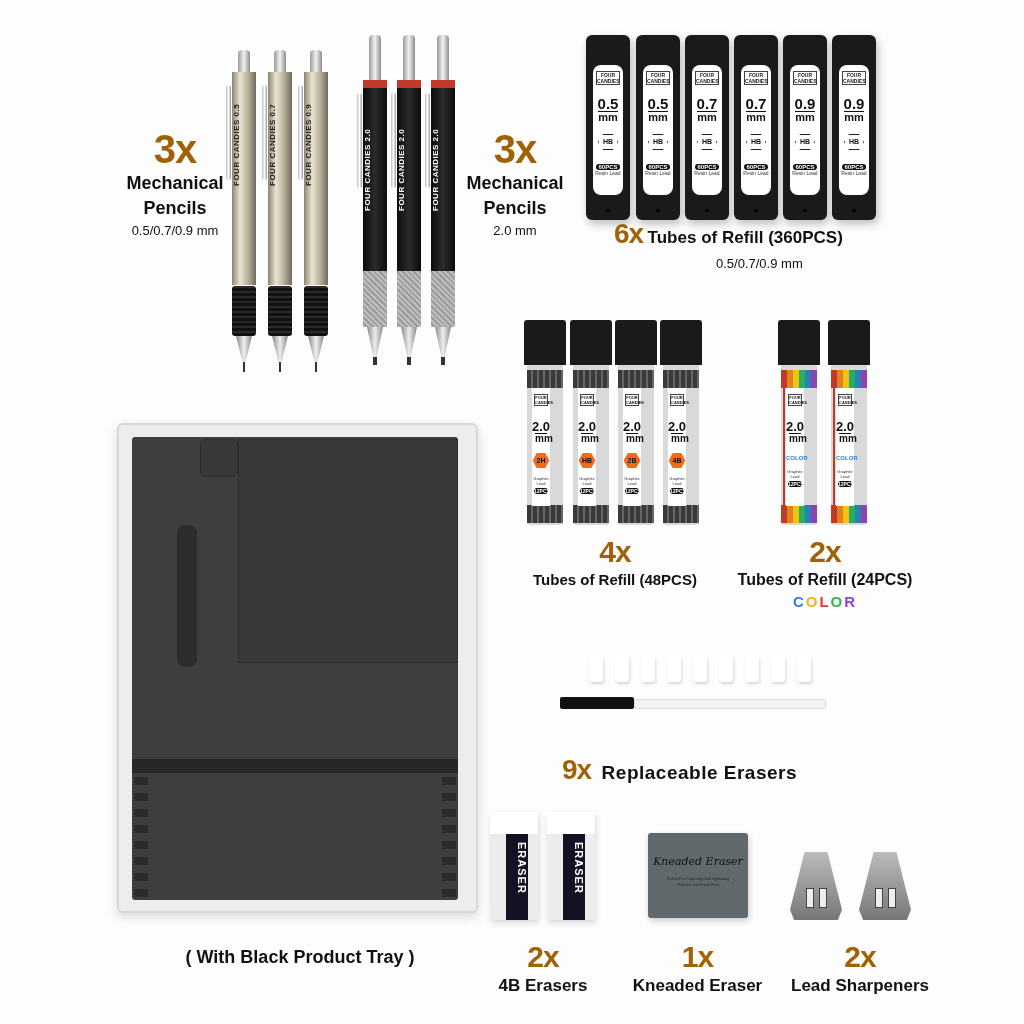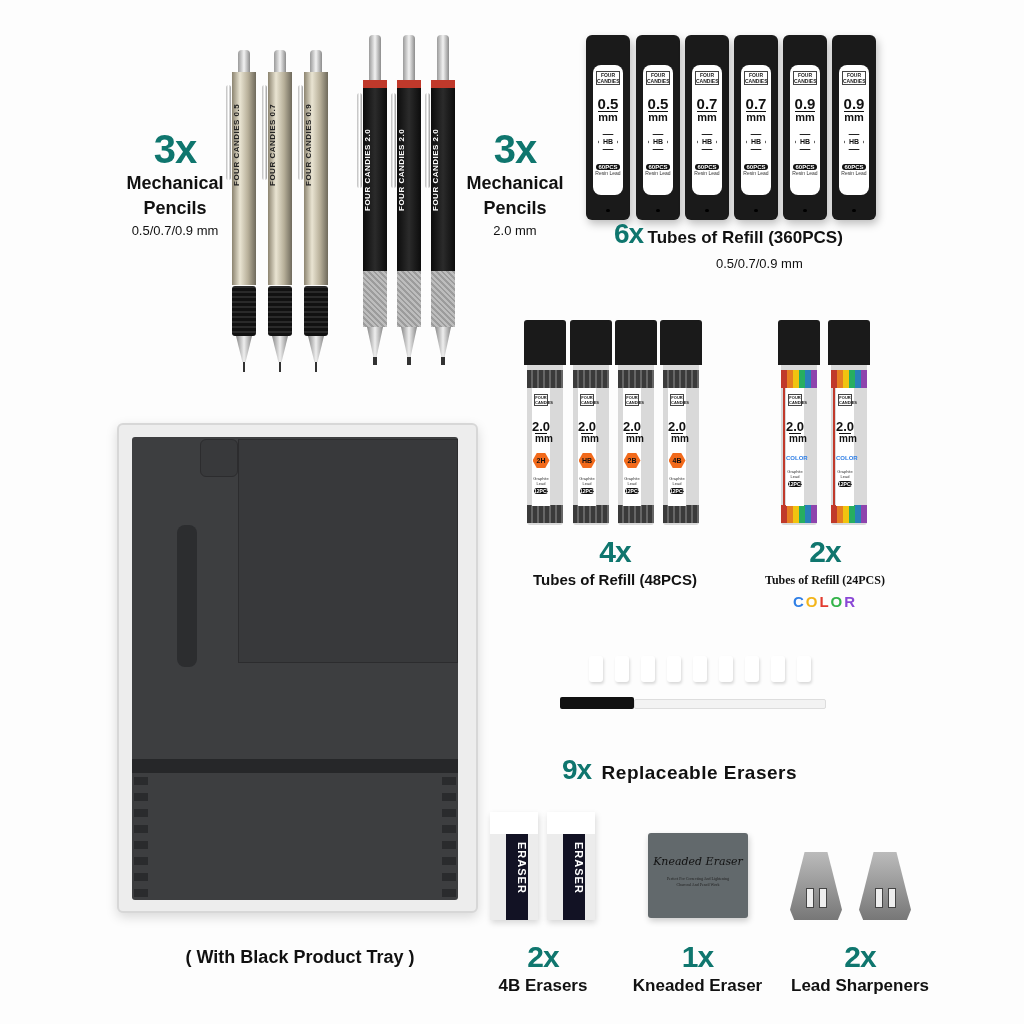--- a/index.html
+++ b/index.html
@@ -1,18 +1,18 @@
 <!DOCTYPE html>
 <html><head>
 <meta charset="utf-8">
 <style>
   html,body{margin:0;padding:0;}
   body{width:1024px;height:1024px;background:#fdfdfd;position:relative;overflow:hidden;font-family:"Liberation Sans","DejaVu Sans",sans-serif;color:#111;}
   .abs{position:absolute;}
-  .big{font-family:"Liberation Sans",sans-serif;font-weight:bold;color:#0f766e;letter-spacing:-1px;}
+  .big{font-family:"Liberation Sans",sans-serif;font-weight:bold;color:#a16207;letter-spacing:-1px;}
   .lbl{font-family:"Liberation Sans",sans-serif;font-weight:bold;color:#111;}
   .sub{font-family:"Liberation Sans",sans-serif;color:#111;}
   .center{text-align:center;}
 
   
   .pencil{position:absolute;width:24px;}
   .pencil .cap{position:absolute;left:6px;width:12px;background:linear-gradient(90deg,#9a9a9a,#f2f2f2,#8c8c8c);border-radius:4px 4px 0 0;}
   .pencil .body{position:absolute;left:0;width:24px;}
   .pencil .grip{position:absolute;left:0;width:24px;background:repeating-linear-gradient(0deg,#111 0 3px,#2a2a2a 3px 5px);border-radius:3px;}
   .pencil .cone{position:absolute;left:4px;width:16px;background:linear-gradient(90deg,#888,#eee,#888);clip-path:polygon(0 0,100% 0,60% 100%,40% 100%);}
@@ -316,21 +316,21 @@
     <div class="size">2.0</div>
     <div class="mm">mm</div>
     <div class="colorw" style="color:#2f7fe6;">COLOR</div>
     <div class="gl">Graphite Lead</div>
     <div class="pcs">12PCS</div>
   </div>
 </div>
 
 <div class="abs center" style="left:720px;top:535px;width:210px;">
   <div class="big" style="font-size:30px;line-height:34px;">2x</div>
-  <div class="lbl" style="font-size:12px;line-height:22px;font-family:Liberation Serif, serif;">Tubes of Refill (24PCS)</div>
+  <div class="lbl" style="font-size:16px;line-height:22px;">Tubes of Refill (24PCS)</div>
   <div class="colorword" style="font-size:15px;line-height:22px;letter-spacing:2px;">
     <span style="color:#2f7fe6;">C</span><span style="color:#f3b51b;">O</span><span style="color:#e23b2e;">L</span><span style="color:#34b44a;">O</span><span style="color:#8a47d6;">R</span>
   </div>
 </div>
 
 <div>
   <div class="ecap" style="left:589px;top:656px;"></div>
   <div class="ecap" style="left:615px;top:656px;"></div>
   <div class="ecap" style="left:641px;top:656px;"></div>
   <div class="ecap" style="left:667px;top:656px;"></div>

